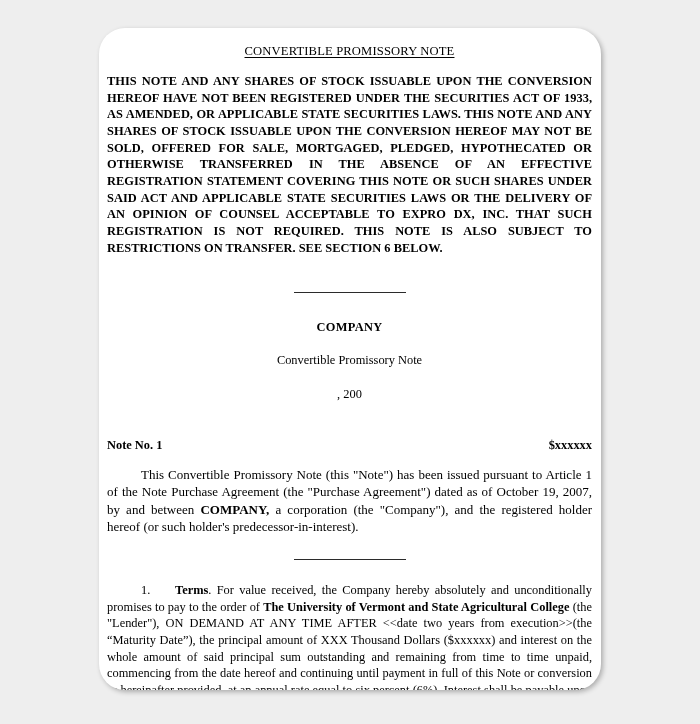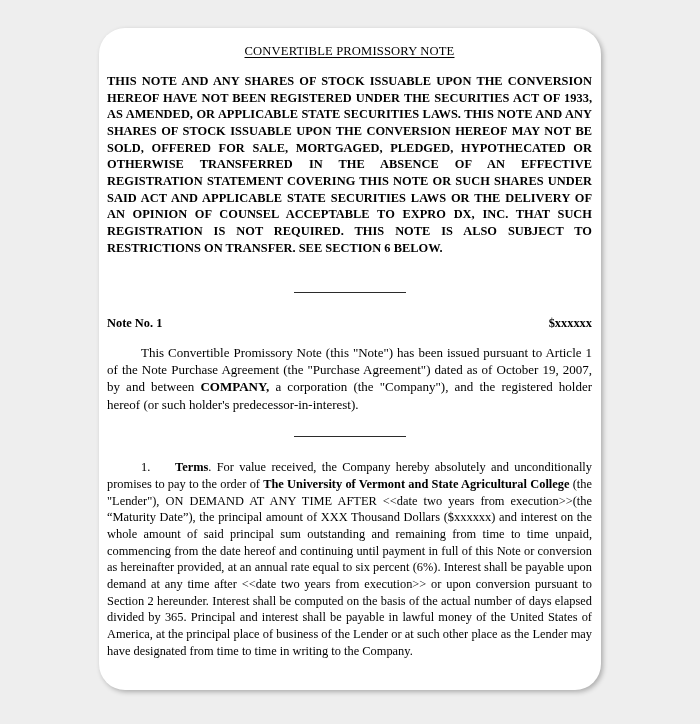--- a/index.html
+++ b/index.html
@@ -86,21 +86,21 @@
   .company-date {
     margin-top: 18px;
   }
 
   .note-line {
     display: flex;
     justify-content: space-between;
     align-items: baseline;
     font-size: 12.4px;
     font-weight: bold;
-    margin-top: 15px;
+    margin-top: 36px;
   }
 
   .para {
     font-size: 13px;
     text-align: justify;
     line-height: 1.345;
   }
   .para.indent {
     text-indent: 34px;
   }
@@ -129,20 +129,25 @@
 <div class="page-surround">
 
   <div class="page">
 
     <div class="doc-title"><span>CONVERTIBLE PROMISSORY NOTE</span></div>
 
     <p class="legend">THIS NOTE AND ANY SHARES OF STOCK ISSUABLE UPON THE CONVERSION HEREOF HAVE NOT BEEN REGISTERED UNDER THE SECURITIES ACT OF 1933, AS AMENDED, OR APPLICABLE STATE SECURITIES LAWS. THIS NOTE AND ANY SHARES OF STOCK ISSUABLE UPON THE CONVERSION HEREOF MAY NOT BE SOLD, OFFERED FOR SALE, MORTGAGED, PLEDGED, HYPOTHECATED OR OTHERWISE TRANSFERRED IN THE ABSENCE OF AN EFFECTIVE REGISTRATION STATEMENT COVERING THIS NOTE OR SUCH SHARES UNDER SAID ACT AND APPLICABLE STATE SECURITIES LAWS OR THE DELIVERY OF AN OPINION OF COUNSEL ACCEPTABLE TO EXPRO DX, INC. THAT SUCH REGISTRATION IS NOT REQUIRED. THIS NOTE IS ALSO SUBJECT TO RESTRICTIONS ON TRANSFER. SEE SECTION 6 BELOW.</p>
 
     <div class="rule-wrap rule-1"><span class="rule"></span></div>
 
+    <div class="center-block">
+      <div class="company-name">COMPANY</div>
+      <div class="company-sub">Convertible Promissory Note</div>
+      <div class="company-date">, 200</div>
+    </div>
 
     <div class="note-line">
       <span>Note No. 1</span>
       <span>$xxxxxx</span>
     </div>
 
     <p class="para indent"><span>This Convertible Promissory Note (this "Note") has been issued pursuant to Article 1 of the Note Purchase Agreement (the "Purchase Agreement") dated as of October 19, 2007, by and between </span><b>COMPANY,</b><span> a  corporation (the "Company"), and the registered holder hereof (or such holder's predecessor-in-interest).</span></p>
 
     <div class="rule-wrap rule-2"><span class="rule"></span></div>
 

